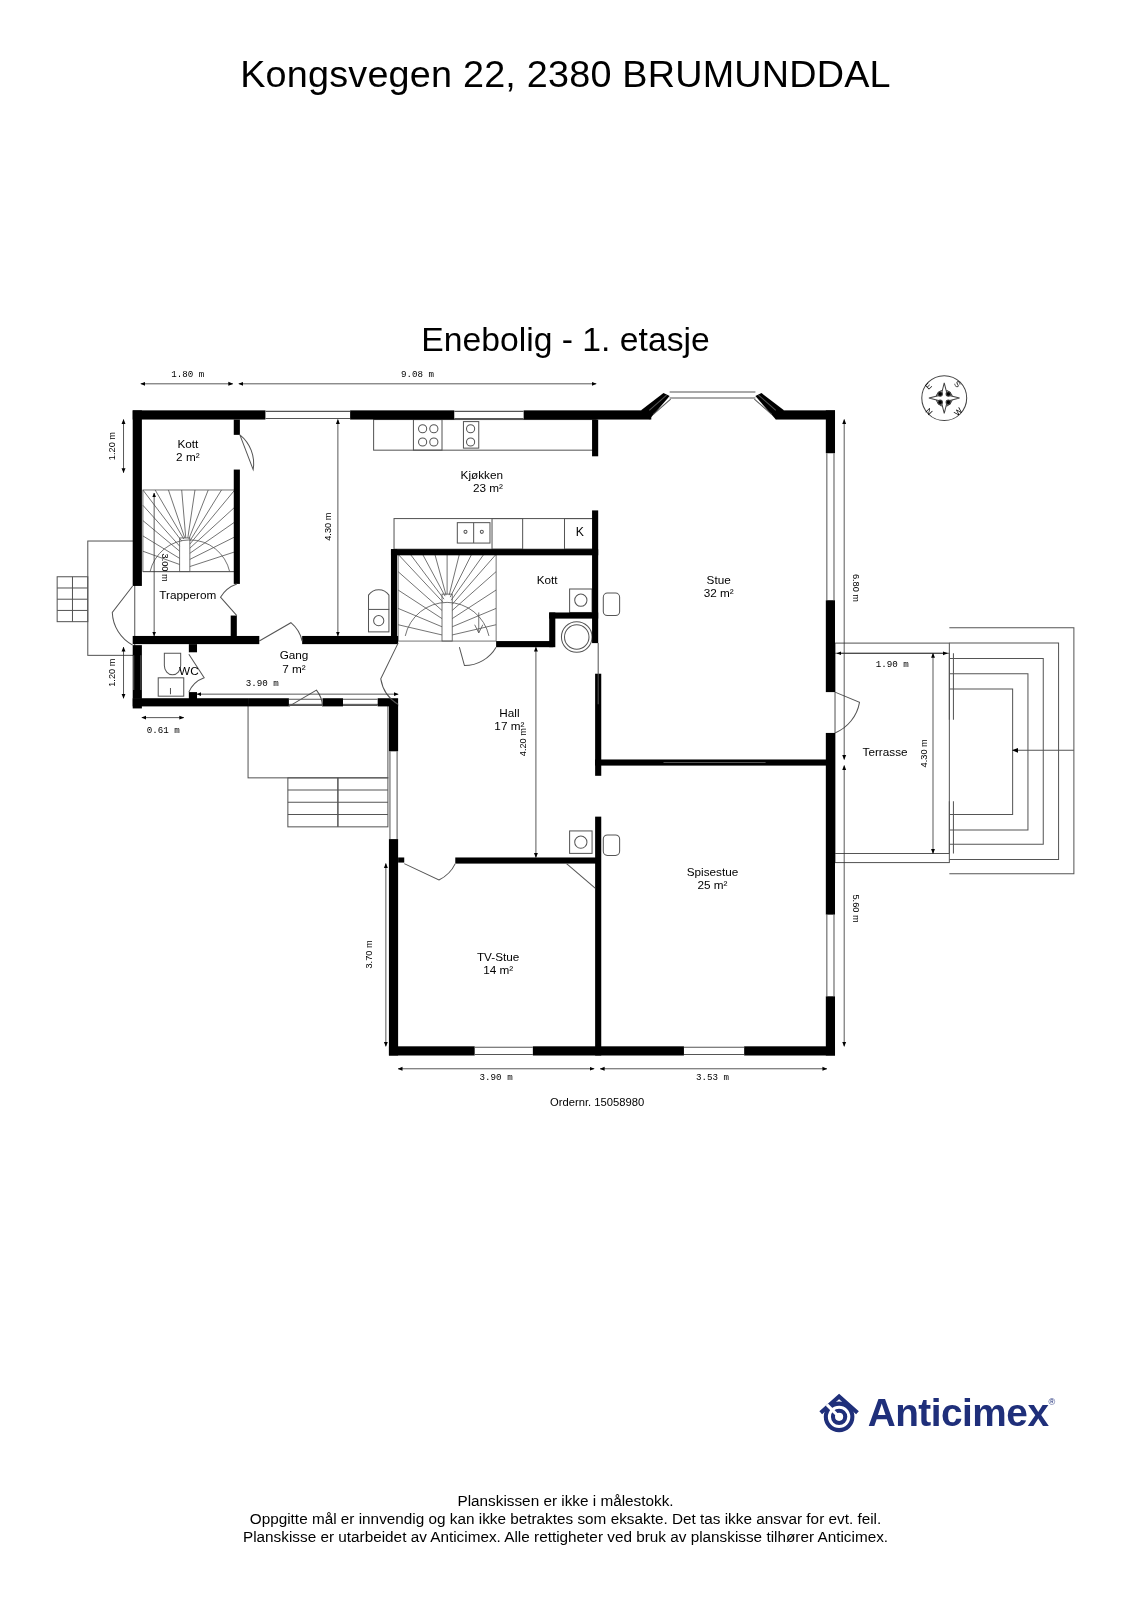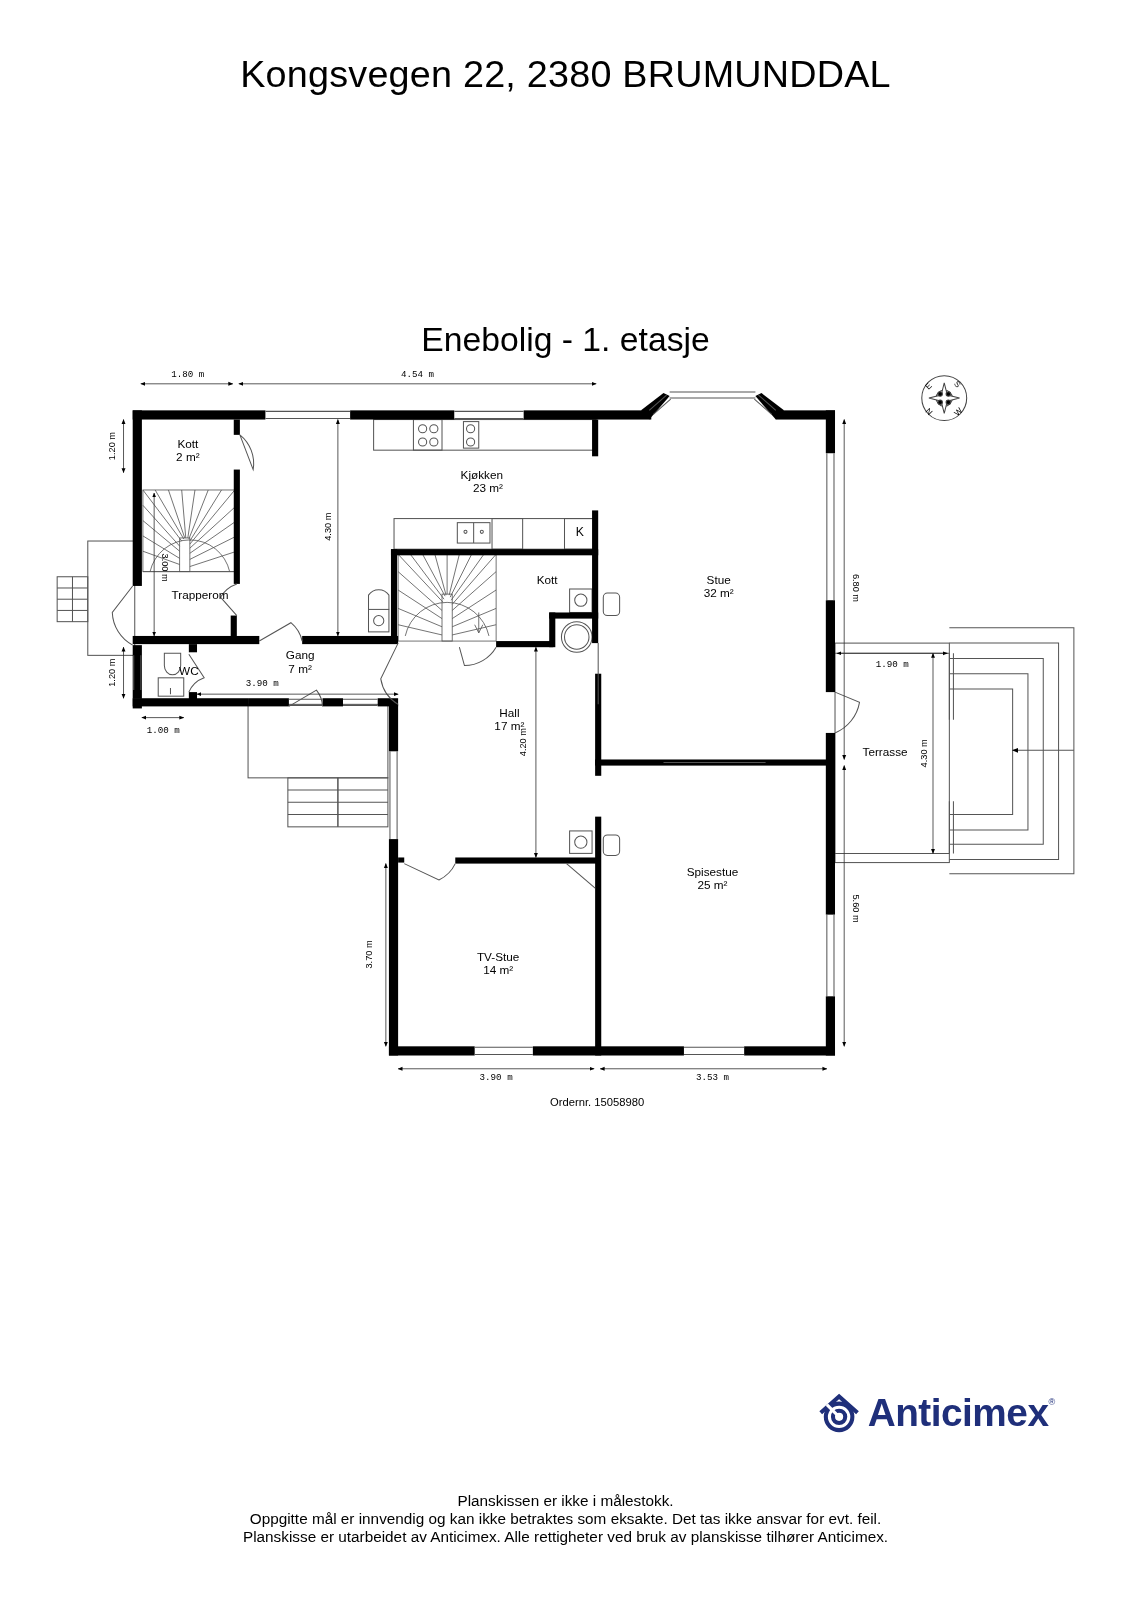--- a/index.html
+++ b/index.html
@@ -282,27 +282,27 @@
 
   <div class="dim" style="left:907px;top:374px;font-size:8px;transform:rotate(-45deg);">E</div>
   <div class="dim" style="left:935px;top:372px;font-size:8px;transform:rotate(45deg);">S</div>
   <div class="dim" style="left:935px;top:399px;font-size:8px;transform:rotate(-45deg);">W</div>
   <div class="dim" style="left:907px;top:399px;font-size:8px;transform:rotate(45deg);">N</div>
 
   <div class="room" style="left:184px;top:442px;">
     <div>Kott</div>
     <div>2 m²</div>
   </div>
-  <div class="room" style="left:184px;top:583px;margin-left:12px;">
+  <div class="room" style="left:184px;top:583px;">
     <div>Trapperom</div>
   </div>
   <div class="room" style="left:185px;top:658px;">
     <div>WC</div>
   </div>
-  <div class="room" style="left:294px;top:649px;">
+  <div class="room" style="left:288px;top:649px;">
     <div>Gang</div>
     <div>7 m²</div>
   </div>
   <div class="room" style="left:472px;top:472px;text-align:right;">
     <div>Kjøkken</div>
     <div>23 m²</div>
   </div>
   <div class="room" style="left:536px;top:569px;">
     <div>Kott</div>
   </div>
@@ -322,26 +322,26 @@
     <div>Spisestue</div>
     <div>25 m²</div>
   </div>
   <div class="room" style="left:867px;top:737px;">
     <div>Terrasse</div>
   </div>
 
   <div class="room" style="left:568px;top:522px;font-size:12px;">K</div>
 
   <div class="dim h" style="left:184px;top:367px;">1.80 m</div>
-  <div class="dim h" style="left:409px;top:367px;">4.54 m</div>
+  <div class="dim h" style="left:409px;top:367px;">9.08 m</div>
   <div class="dim v" style="left:110px;top:437px;transform:translate(-50%,-50%) rotate(-90deg);">1.20 m</div>
   <div class="dim v" style="left:162px;top:556px;">3.00 m</div>
   <div class="dim v" style="left:321px;top:516px;transform:translate(-50%,-50%) rotate(-90deg);">4.30 m</div>
   <div class="dim v" style="left:110px;top:659px;transform:translate(-50%,-50%) rotate(-90deg);">1.20 m</div>
-  <div class="dim h" style="left:160px;top:716px;">1.00 m</div>
+  <div class="dim h" style="left:160px;top:716px;">0.61 m</div>
   <div class="dim h" style="left:257px;top:670px;">3.90 m</div>
   <div class="dim v" style="left:839px;top:576px;">6.80 m</div>
   <div class="dim v" style="left:512px;top:727px;transform:translate(-50%,-50%) rotate(-90deg);">4.20 m</div>
   <div class="dim h" style="left:874px;top:651px;">1.90 m</div>
   <div class="dim v" style="left:905px;top:738px;transform:translate(-50%,-50%) rotate(-90deg);">4.30 m</div>
   <div class="dim v" style="left:839px;top:890px;">5.60 m</div>
   <div class="dim v" style="left:361px;top:935px;transform:translate(-50%,-50%) rotate(-90deg);">3.70 m</div>
   <div class="dim h" style="left:486px;top:1056px;">3.90 m</div>
   <div class="dim h" style="left:698px;top:1056px;">3.53 m</div>
 

